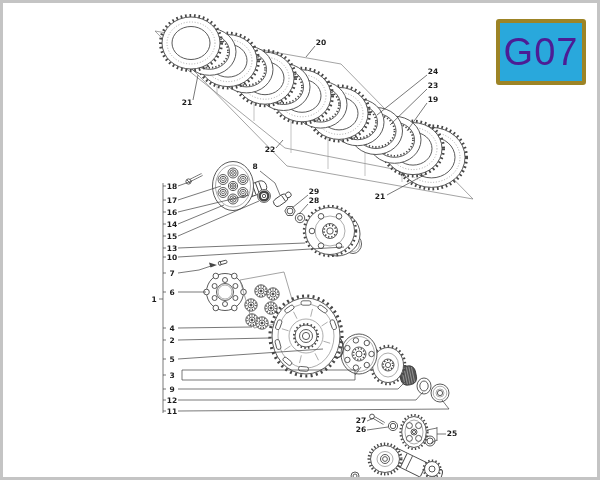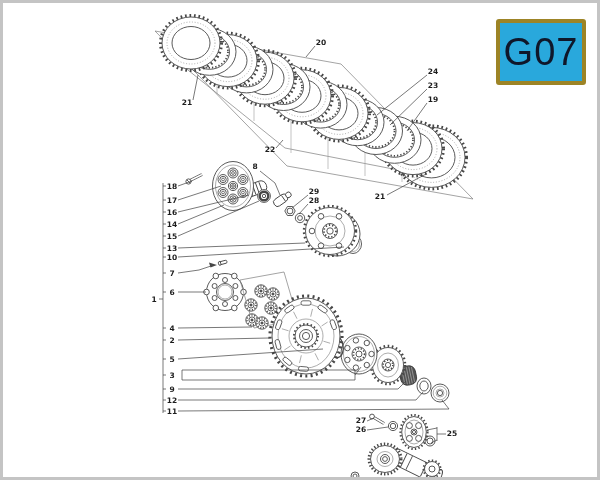--- a/index.html
+++ b/index.html
@@ -3,21 +3,21 @@
 <meta charset="utf-8">
 <style>
   html,body{margin:0;padding:0;background:#fff}
   .screen{position:relative;width:600px;height:480px;box-sizing:border-box;
           background:#fff;border:3px solid #c4c4c4;overflow:hidden;
           font-family:"DejaVu Sans",sans-serif}
   .diagram{position:absolute;left:0;top:0;width:594px;height:474px}
   .badge{position:absolute;top:16px;right:11px;width:82px;height:58px;
          background:#29a8dc;border:4px solid #9d8426;border-radius:3px;
          display:flex;align-items:center;justify-content:center;
-         color:#0f172a;font-size:38px;line-height:1;
+         color:#4c1d95;font-size:38px;line-height:1;
          font-family:"Liberation Sans",sans-serif;letter-spacing:1px}
   .cl{font-family:"DejaVu Sans",sans-serif;font-size:7.5px;font-weight:bold;
       fill:#1c1c1c;text-anchor:middle}
 </style>
 </head>
 <body>
 
 <div class="screen">
   <svg class="diagram" viewBox="0 0 594 474">
 

